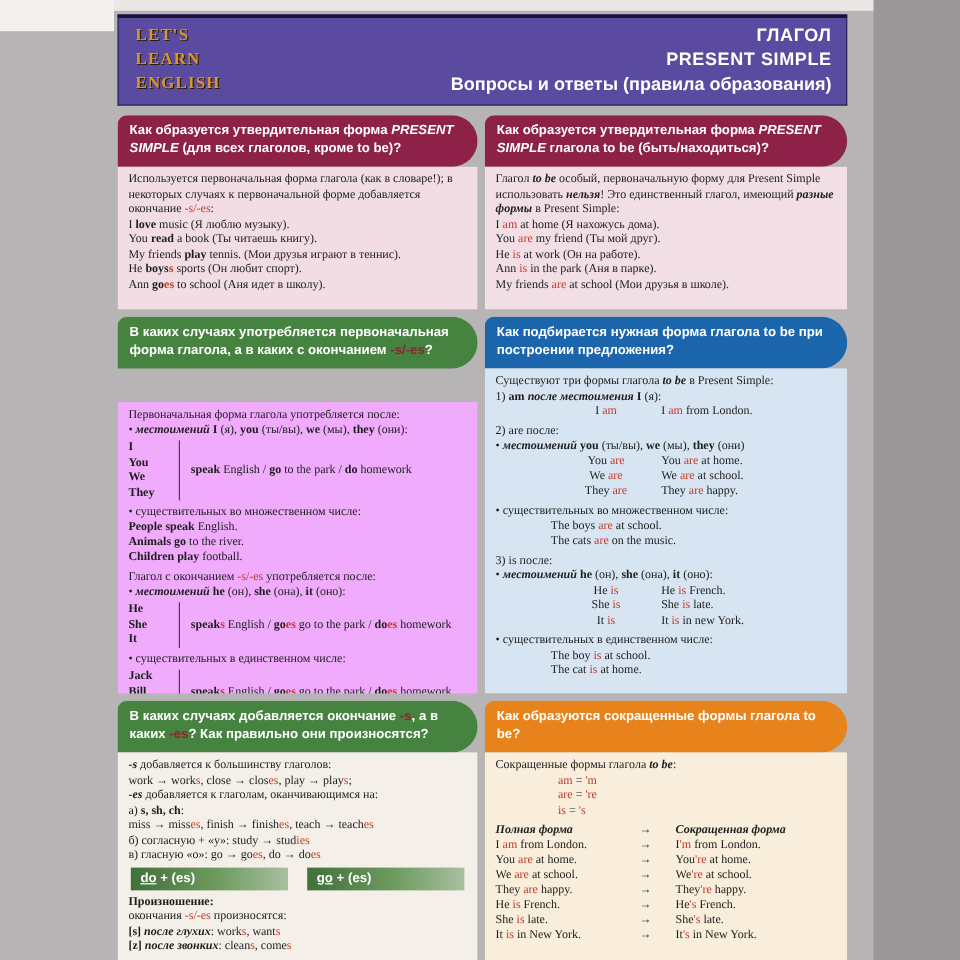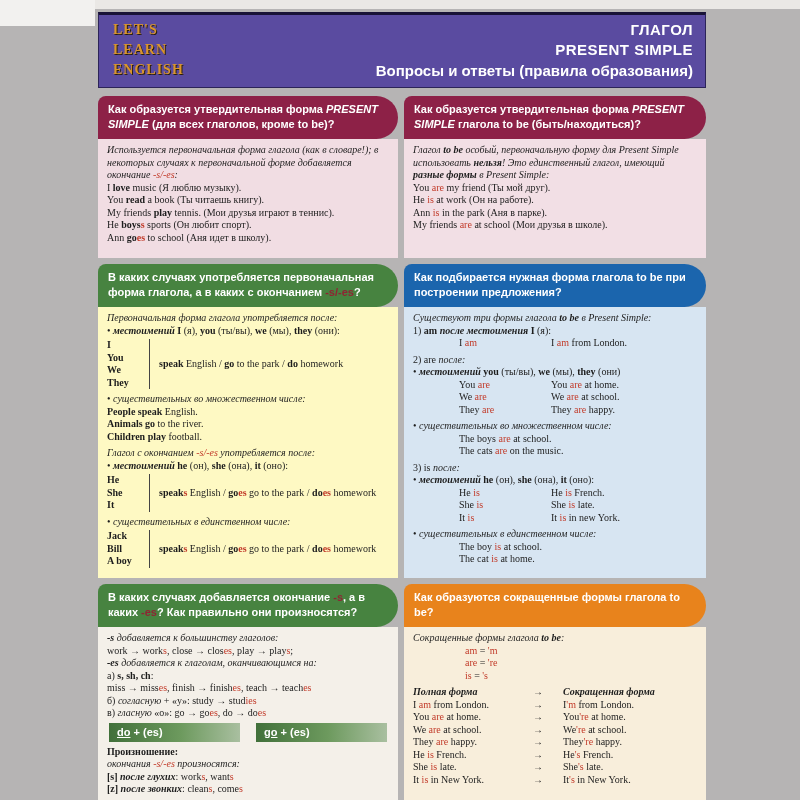--- a/index.html
+++ b/index.html
@@ -1,20 +1,20 @@
 <!DOCTYPE html>
 <html style="--red: #c23b2a; --band: #5a4ba0; --gold: #d9952e; --hd: #8f2433; --pagebg: #b6b4b4;"><head>
 <meta charset="utf-8">
 <style>
   :root{
     --red:#c23b2a; --band:#5a4ba0; --gold:#d9952e; --hd:#8f2433; --pagebg:#b6b4b4;
   }
   *{margin:0;padding:0;box-sizing:border-box;}
   html,body{background:#9a9898;}
-  .page{position:relative;width:800px;height:800px;background:var(--pagebg);overflow:hidden;
+  .page{position:relative;width:728px;height:800px;background:var(--pagebg);overflow:hidden;
         font-family:"Liberation Serif","DejaVu Serif",serif;color:#1d1d1d;}
   .topstrip{position:absolute;top:0;left:0;right:0;height:9px;background:#eae8e5;}
   .corner{position:absolute;top:0;left:0;width:95px;height:26px;background:#f2f1ef;}
   .card{position:absolute;left:98px;top:12px;width:608px;}
   .band{height:76px;background:var(--band);border:1px solid #2c2458;border-top:3px solid #181236;
         display:flex;justify-content:space-between;align-items:center;padding:4px 12px 6px 14px;
         font-family:"Liberation Sans",sans-serif;margin-bottom:8px;}
   .logo{font-weight:bold;font-size:14px;line-height:20px;color:var(--gold);
         letter-spacing:1px;text-shadow:1px 1px 0 #2a1d08;font-family:"Liberation Serif",serif;}
   .titles{text-align:right;color:#ffffff;font-weight:bold;}
@@ -23,31 +23,31 @@
   .grid{display:grid;grid-template-columns:300px 302px;grid-template-rows:162px 314px auto;gap:6px;}
   .panel{display:flex;flex-direction:column;overflow:hidden;}
   .phead{color:#fff;font-family:"Liberation Sans",sans-serif;font-weight:bold;
          font-size:11px;line-height:15px;padding:6px 12px 7px 10px;
          border-radius:8px 22px 22px 0;}
   .phead .i{font-style:italic;}
   .phead .b{font-weight:bold;}
   .phead .hd{color:var(--hd);}
   .pbody{flex:1;padding:5px 9px 6px 9px;font-size:10px;line-height:12.5px;}
   .line{min-height:12px;}
-  .b{font-weight:bold;} .i{font-style:italic;} .bi{font-weight:bold;font-style:italic;}
+  .b{font-weight:bold;} .i{} .bi{font-weight:bold;font-style:italic;}
   .r{color:var(--red);} .u{text-decoration:underline;}
   .sp{margin-top:4px;}
   .ind{margin-left:46px;}
   .ind2{margin-left:52px;}
   .group{display:flex;margin:2px 0 3px 0;}
   .gcol{display:flex;flex-direction:column;min-width:42px;font-weight:bold;}
   .gbar{width:1px;background:#444;margin-right:9px;}
   .gright{align-self:center;}
   .cols{display:flex;}
-  .ca{margin-left:46px;width:92px;flex:none;}
+  .ca{margin-left:46px;width:92px;flex:none;text-align:center;}
   .cb{flex:1;}
   .row3{display:flex;}
   .ra{width:120px;flex:none;}
   .arr{width:30px;flex:none;}
   .rb{flex:1;}
   .boxes{display:flex;gap:16px;margin:3px 2px 4px 2px;}
   .gbox{flex:1;color:#ffffff;font-weight:bold;font-family:"Liberation Sans",sans-serif;
         font-size:11px;line-height:13px;padding:3px 8px;
         background:linear-gradient(90deg,#41703a 0%,#6d9a5e 55%,#a9bfa0 100%);}
 </style>
@@ -79,29 +79,30 @@
             <div class="line"><span>You </span><span class="b">read</span><span> a book (Ты читаешь книгу).</span></div>
             <div class="line"><span>My friends </span><span class="b">play</span><span> tennis. (Мои друзья играют в теннис).</span></div>
             <div class="line"><span>He </span><span class="b">boys</span><span class="b r">s</span><span> sports (Он любит спорт).</span></div>
             <div class="line"><span>Ann </span><span class="b">go</span><span class="b r">es</span><span> to school (Аня идет в школу).</span></div>
           </div>
       </section>
       <section class="panel">
         <div class="phead" style="background: rgb(141, 33, 71);"><span>Как образуется утвердительная форма </span><span class="i">PRESENT SIMPLE</span><span> глагола </span><span class="b">to be</span><span> (быть/находиться)?</span></div>
         <div class="pbody" style="background: rgb(242, 223, 229);">
             <div class="line"><span class="i">Глагол </span><span class="bi">to be</span><span class="i"> особый, первоначальную форму для Present Simple использовать </span><span class="bi">нельзя</span><span class="i">! Это единственный глагол, имеющий </span><span class="bi">разные формы</span><span class="i"> в Present Simple:</span></div>
+            <div class="line"><span>I </span><span class="r">am</span><span> at home (Я нахожусь дома).</span></div>
             <div class="line"><span>You </span><span class="r">are</span><span> my friend (Ты мой друг).</span></div>
             <div class="line"><span>He </span><span class="r">is</span><span> at work (Он на работе).</span></div>
             <div class="line"><span>Ann </span><span class="r">is</span><span> in the park (Аня в парке).</span></div>
             <div class="line"><span>My friends </span><span class="r">are</span><span> at school (Мои друзья в школе).</span></div>
           </div>
       </section>
       <section class="panel">
         <div class="phead" style="background: rgb(71, 131, 64);"><span>В каких случаях употребляется первоначальная форма глагола, а в каких с окончанием </span><span class="hd">-s/-es</span><span>?</span></div>
-        <div class="pbody" style="background: #fef9c3;">
+        <div class="pbody" style="background: #f0abfc; margin-top: 28px;">
             <div class="line"><span class="i">Первоначальная форма глагола употребляется после:</span></div>
             <div class="line"><span>• </span><span class="bi">местоимений</span><span> </span><span class="b">I</span><span> (я), </span><span class="b">you</span><span> (ты/вы), </span><span class="b">we</span><span> (мы), </span><span class="b">they</span><span> (они):</span></div>
             <div class="group">
               <div class="gcol">
                 <div class="gword">I</div>
                 <div class="gword">You</div>
                 <div class="gword">We</div>
                 <div class="gword">They</div>
               </div>
               <div class="gbar"></div>

